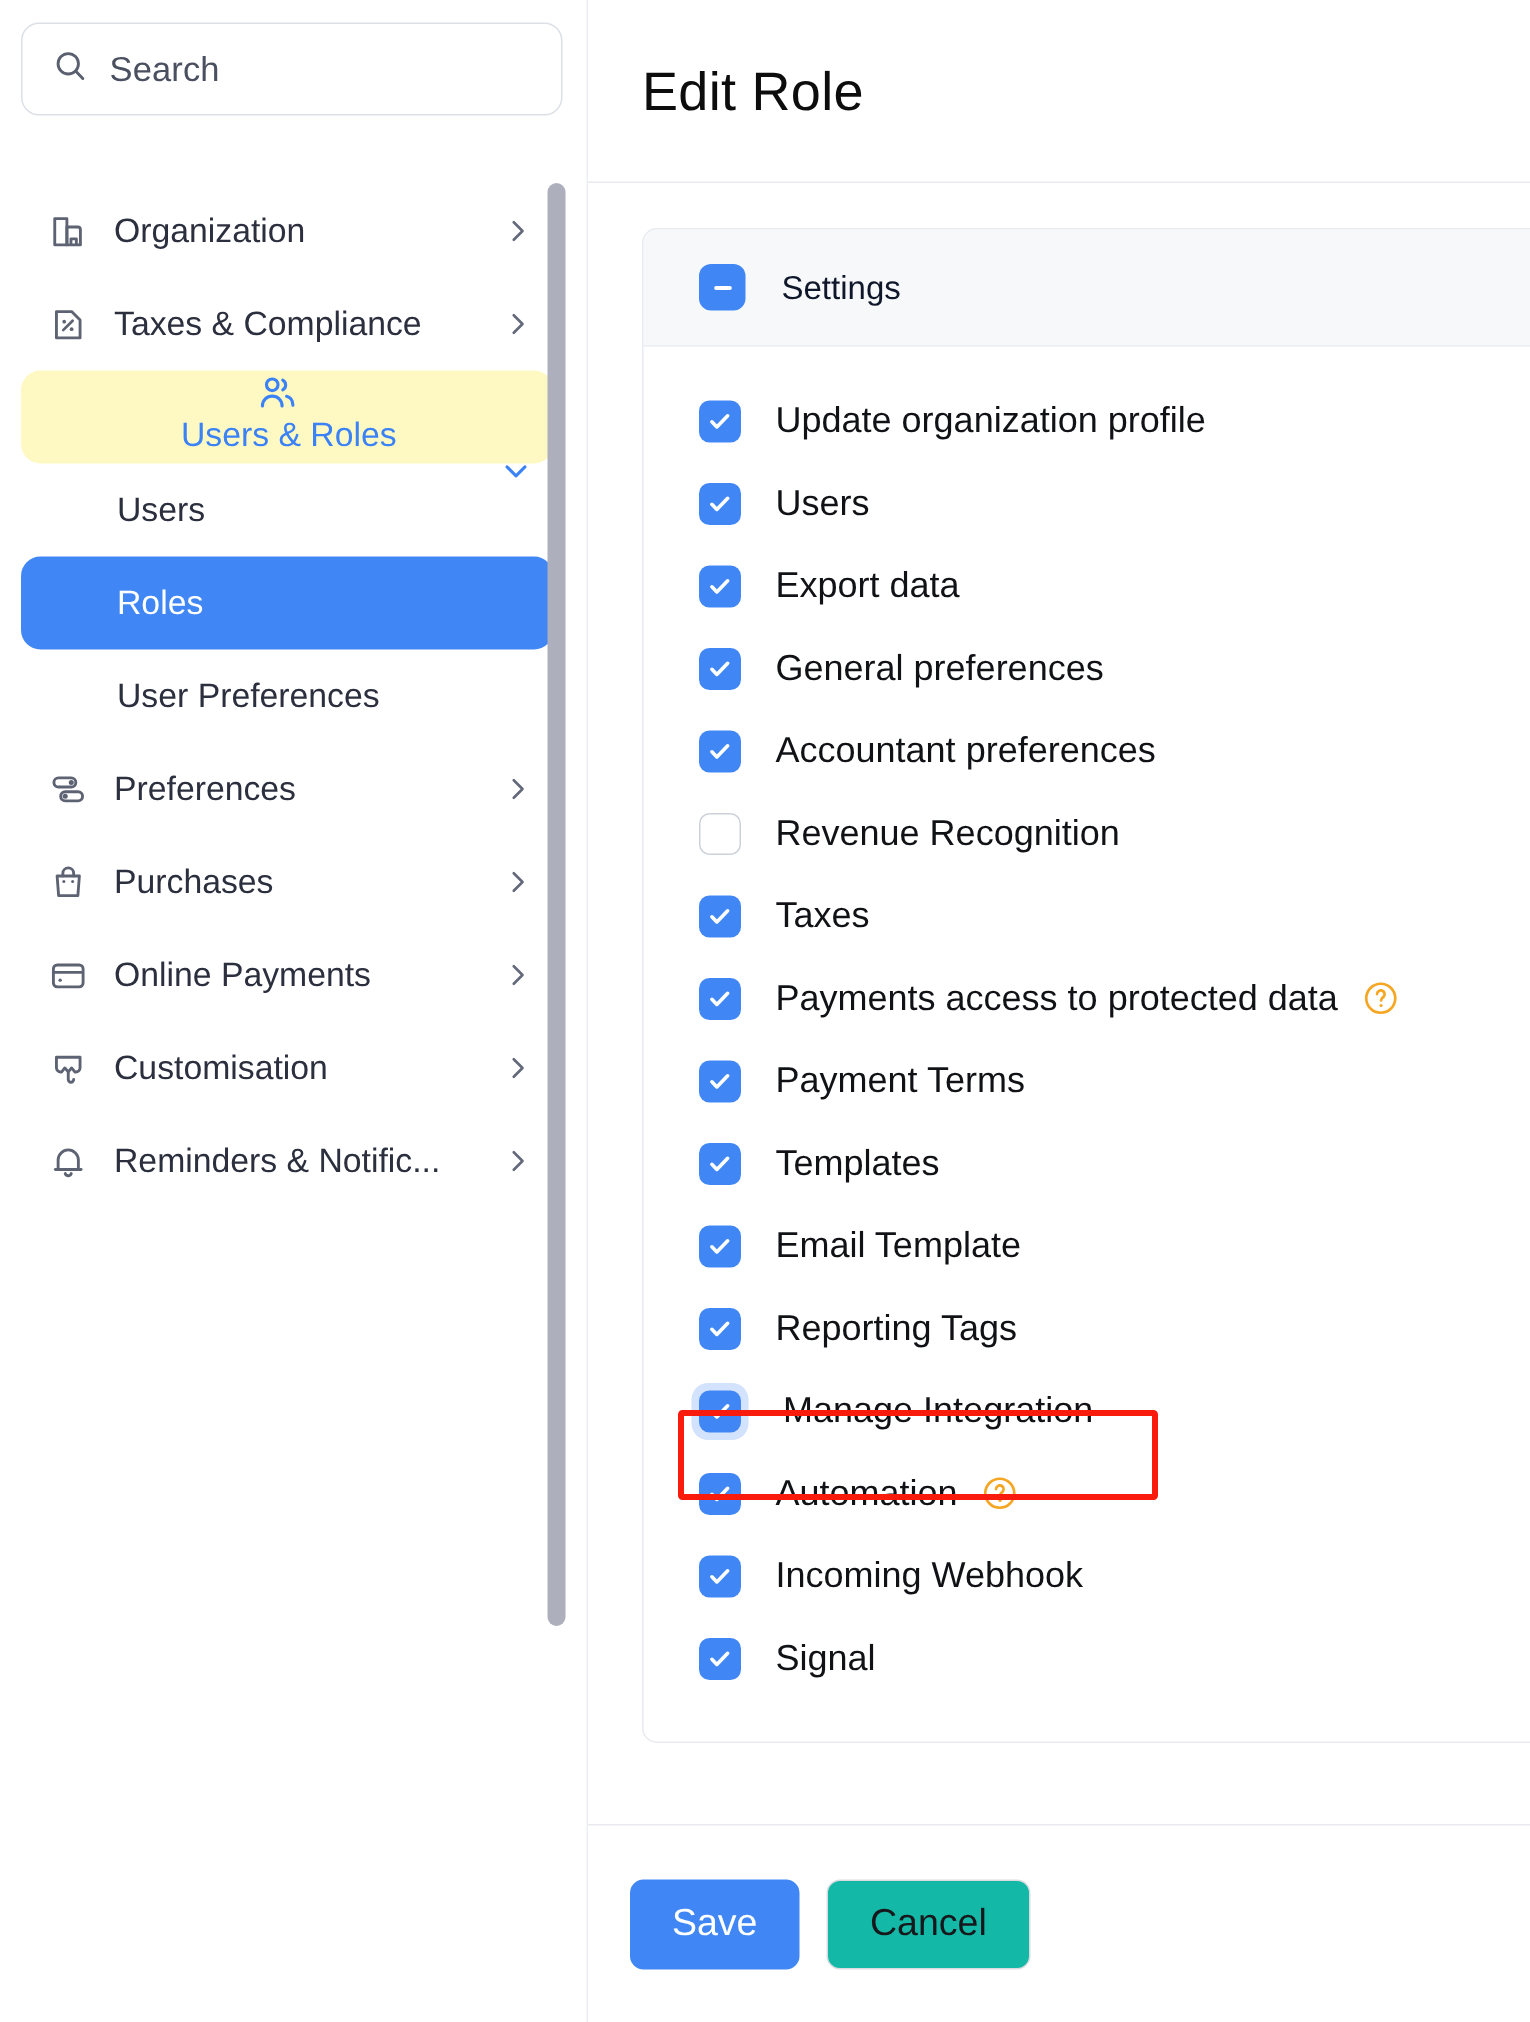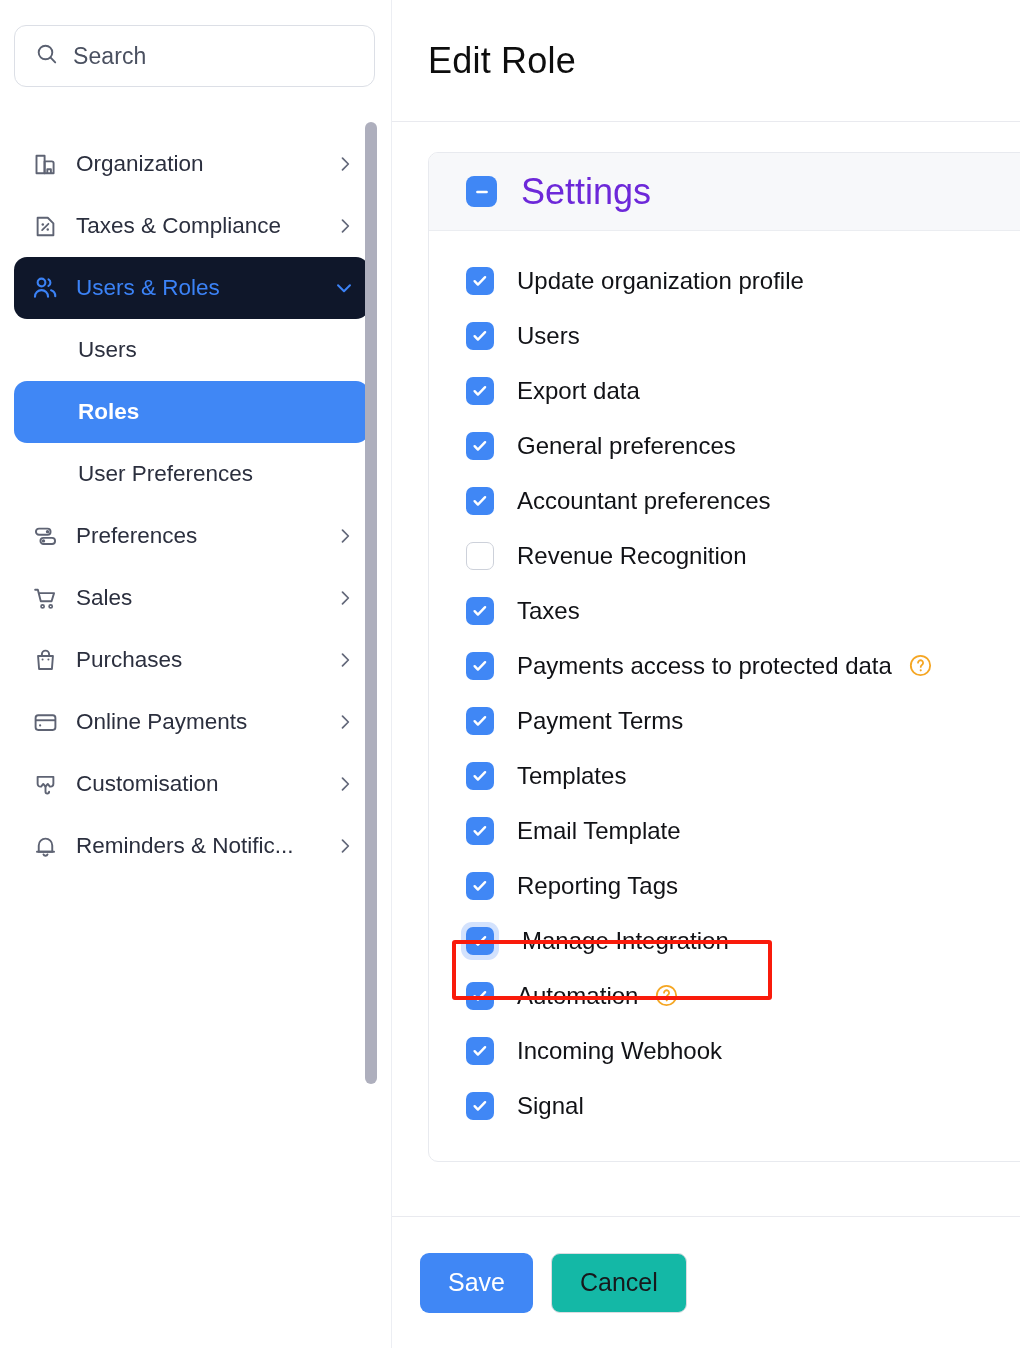--- a/index.html
+++ b/index.html
@@ -12,21 +12,21 @@
   .app { display:flex; width:1020px; height:1348px; position:relative; }
 
   
   .sidebar {
     width:392px; height:1348px;
     background:#ffffff;
     position:relative;
     flex:0 0 392px;
     border-right:1px solid #eceef3;
   }
-  .search-wrap { padding:25px 16px 0 14px; }
+  .search-wrap { padding:15px 16px 0 14px; }
   .search-box {
     height:62px; border:1px solid #dcdfe6; border-radius:12px;
     display:flex; align-items:center; gap:14px; padding:0 20px;
     background:#fff;
   }
   .search-box .mag { flex:0 0 auto; display:block; }
   .search-text {
     font-size:23px; color:#4a5060; letter-spacing:.1px;
   }
 
@@ -36,33 +36,33 @@
     height:62px; margin:0 22px 0 14px;
     border-radius:13px; padding:0 14px 0 16px;
     cursor:pointer;
   }
   .nav-item .ico { flex:0 0 30px; height:30px; display:flex; align-items:center; justify-content:center; margin-right:16px; }
   .nav-item .lbl {
     font-size:22.5px; font-weight:normal; color:#2b2f3e;
     white-space:nowrap; letter-spacing:0px;
   }
   .nav-item .chev { margin-left:auto; flex:0 0 auto; display:flex; align-items:center; }
-  .nav-item.active-parent { background:#0f172a; }
+  .nav-item.active-parent { background:#fef9c3;flex-direction:column; }
   .nav-item.active-parent .lbl { color:#3b82f6; }
   .nav-gap { height:22px; }
 
   .sub-item {
     display:flex; align-items:center;
     height:62px; margin:0 22px 0 14px;
     border-radius:13px; padding-left:64px;
     cursor:pointer;
   }
   .sub-item .lbl { font-size:22.5px; color:#2b2f3e; }
   .sub-item.selected { background:#4087f5; }
-  .sub-item.selected .lbl { color:#ffffff; font-weight:bold; }
+  .sub-item.selected .lbl { color:#ffffff; font-weight:normal; }
 
   .scrollbar-track {
     position:absolute; top:122px; right:14px; width:12px; height:968px;
   }
   .scrollbar-thumb {
     width:12px; height:962px; background:#aeafbd; border-radius:7px;
   }
 
   
   .main {
@@ -87,21 +87,21 @@
     width:760px;
     overflow:hidden;
   }
   .card-head {
     background:#f7f8fa;
     border-bottom:1px solid #ebedf1;
     height:78px;
     display:flex; align-items:center;
     padding-left:37px; gap:24px;
   }
-  .card-head .sec-title { font-size:36px; color:#6d28d9; }
+  .card-head .sec-title { font-size:22px; color:#0f172a; }
 
   .card-body { padding:22px 0 28px 0; }
   .perm-row {
     display:flex; align-items:center;
     height:55px;
     padding-left:37px;
     gap:23px;
     position:relative;
   }
   .perm-label { font-size:24px; color:#111216; white-space:nowrap; }
@@ -241,35 +241,20 @@
           </svg>
         </span>
         <span class="lbl">Preferences</span>
         <span class="chev">
           <svg width="20" height="20" viewBox="0 0 24 24" fill="none">
               <path d="M9 5l7 7-7 7" stroke="#63687a" stroke-width="2.1" stroke-linecap="round" stroke-linejoin="round"></path>
             </svg>
         </span>
       </div>
 
-      <div class="nav-item">
-        <span class="ico">
-          <svg width="27" height="27" viewBox="0 0 24 24" fill="none">
-            <path d="M2.8 4.2h2.4l2.6 10.2h9.6l2.2-7.2H6.4" stroke="#5e6373" stroke-width="1.7" stroke-linecap="round" stroke-linejoin="round"></path>
-            <circle cx="9.4" cy="19" r="1.4" stroke="#5e6373" stroke-width="1.5"></circle>
-            <circle cx="16.6" cy="19" r="1.4" stroke="#5e6373" stroke-width="1.5"></circle>
-          </svg>
-        </span>
-        <span class="lbl">Sales</span>
-        <span class="chev">
-          <svg width="20" height="20" viewBox="0 0 24 24" fill="none">
-              <path d="M9 5l7 7-7 7" stroke="#63687a" stroke-width="2.1" stroke-linecap="round" stroke-linejoin="round"></path>
-            </svg>
-        </span>
-      </div>
 
       <div class="nav-item">
         <span class="ico">
           <svg width="27" height="27" viewBox="0 0 24 24" fill="none">
             <path d="M5.4 8h13.2l-.9 11.6H6.3z" stroke="#5e6373" stroke-width="1.7" stroke-linejoin="round"></path>
             <path d="M8.8 8V6.4a3.2 3.2 0 016.4 0V8" stroke="#5e6373" stroke-width="1.7" stroke-linecap="round"></path>
             <circle cx="9.4" cy="11.2" r=".9" fill="#5e6373"></circle>
             <circle cx="14.6" cy="11.2" r=".9" fill="#5e6373"></circle>
           </svg>
         </span>

